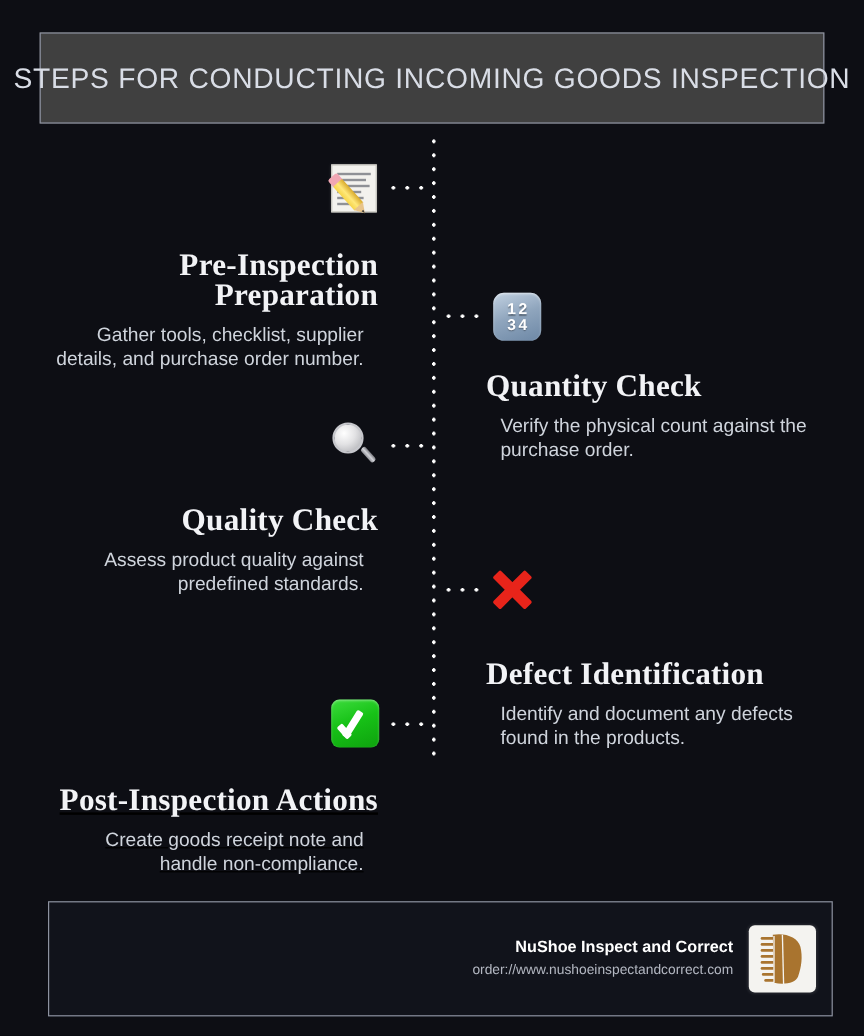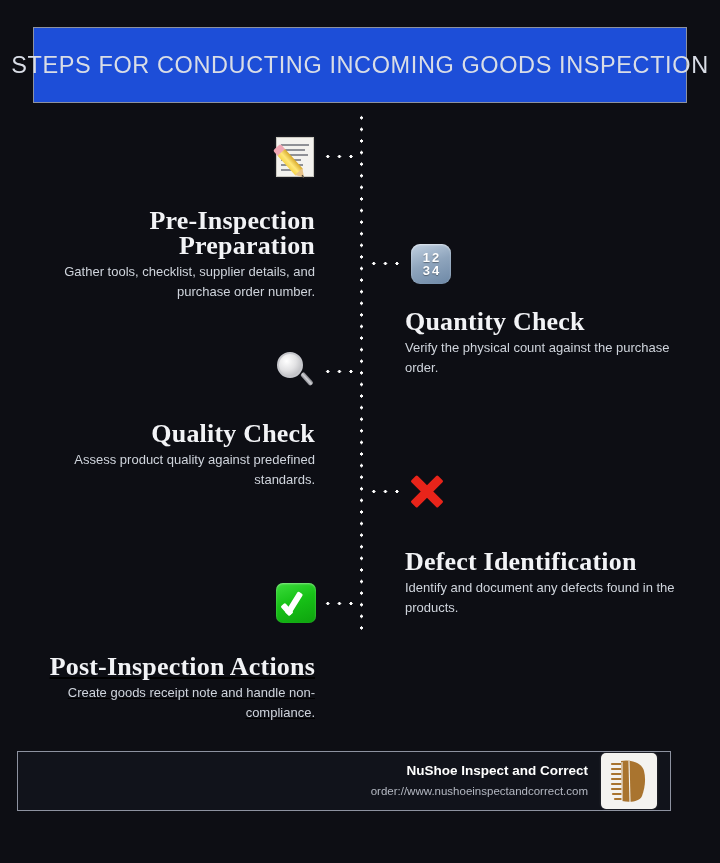--- a/index.html
+++ b/index.html
@@ -19,21 +19,21 @@
 
   
   .header-box {
     position: absolute;
     left: 33px;
     top: 27px;
     width: 654px;
     height: 76px;
     border: 1px solid #8d92a0;
     box-sizing: border-box;
-    background: #1d4ed8;
+    background: #404040;
     display: flex;
     align-items: center;
     justify-content: center;
   }
   .header-title {
     color: #d9dde6;
     font-size: 23.5px;
     letter-spacing: 0.6px;
     font-weight: 400;
     text-align: center;
@@ -223,32 +223,32 @@
     color: #f2f3f6;
     font-family: "Liberation Serif", serif;
     font-weight: bold;
     font-size: 26px;
     line-height: 25px;
     margin: 0 0 4px 0;
     letter-spacing: 0.2px;
   }
   .step-desc {
     color: #cfd4dc;
-    font-size: 13px;
+    font-size: 16px;
     line-height: 20px;
-    margin: 0;
+    margin: 12px;
   }
 
   
   .footer-box {
     position: absolute;
-    left: 17px;
+    left: 40px;
     top: 751px;
     width: 654px;
-    height: 60px;
+    height: 96px;
     border: 1px solid #8d92a0;
     box-sizing: border-box;
     background: #11131b;
   }
   .footer-inner {
     position: absolute;
     right: 13px;
     top: 50%;
     transform: translateY(-50%);
     display: flex;

